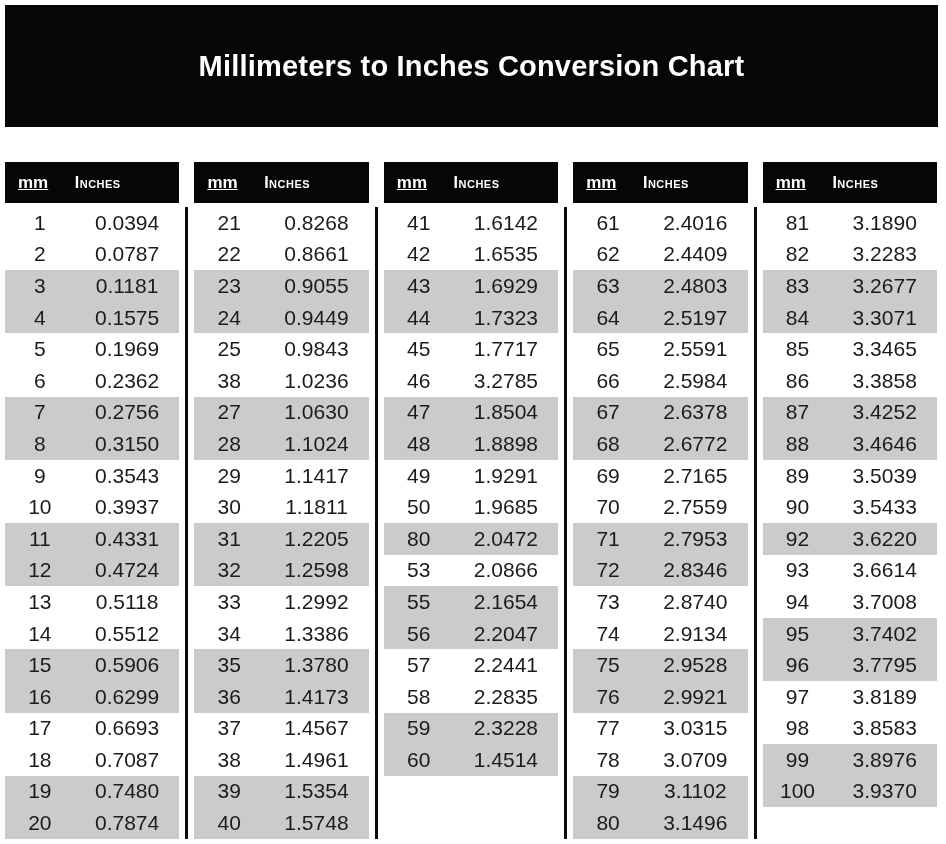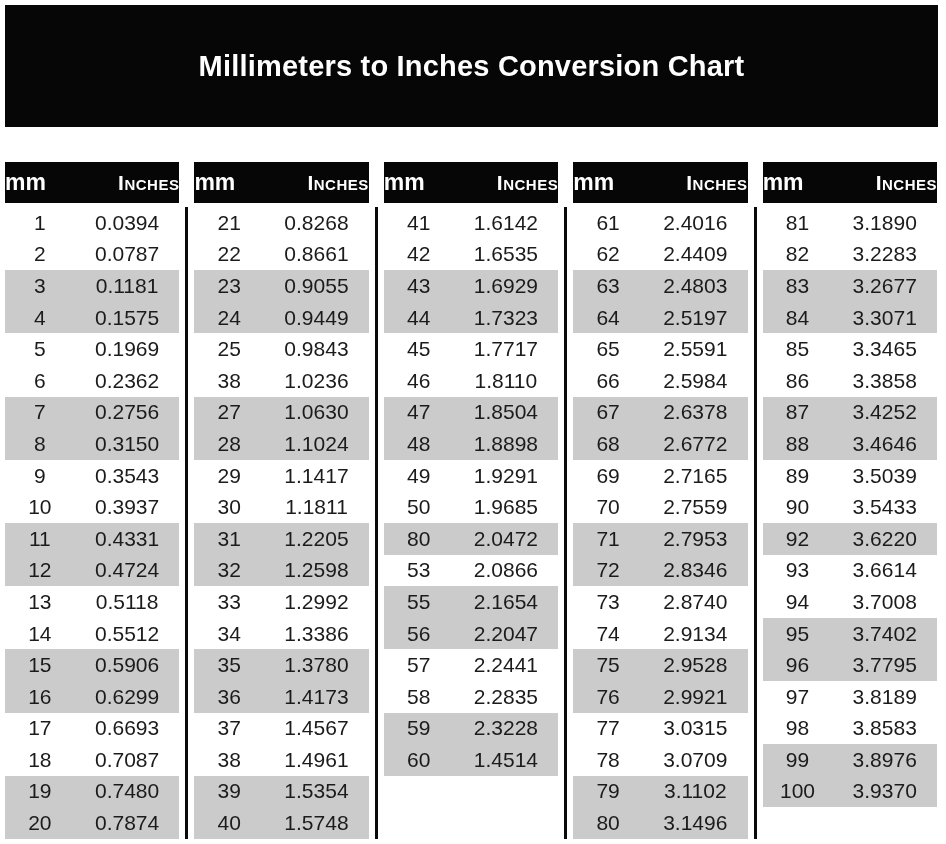--- a/index.html
+++ b/index.html
@@ -38,26 +38,28 @@
   .group{flex:1 1 0;min-width:0;}
   .group-header{
     height:41px;
     background:var(--header-bg);
     color:var(--header-text);
     display:flex;align-items:center;
     font-weight:bold;
   }
   .h-mm{
     width:40%;
-    font-size:23px;
+    padding-left:13px;
+    font-size:17px;
+    text-decoration:underline;
   }
   .h-in{
     width:60%;
-    text-align:right;
-    font-size:21px;
+    text-align:left;
+    font-size:16px;
     font-variant:small-caps;
     letter-spacing:.5px;
   }
   .rows{margin-top:4px;}
   .row{
     height:31.6px;
     display:flex;align-items:center;
     font-size:21px;
     color:var(--text);
   }
@@ -321,21 +323,21 @@
     <span class="c-in">1.7323</span>
   </div>
 
   <div class="row">
     <span class="c-mm">45</span>
     <span class="c-in">1.7717</span>
   </div>
 
   <div class="row">
     <span class="c-mm">46</span>
-    <span class="c-in">1.8110</span>
+    <span class="c-in">3.2785</span>
   </div>
 
   <div class="row shaded">
     <span class="c-mm">47</span>
     <span class="c-in">1.8504</span>
   </div>
 
   <div class="row shaded">
     <span class="c-mm">48</span>
     <span class="c-in">1.8898</span>

